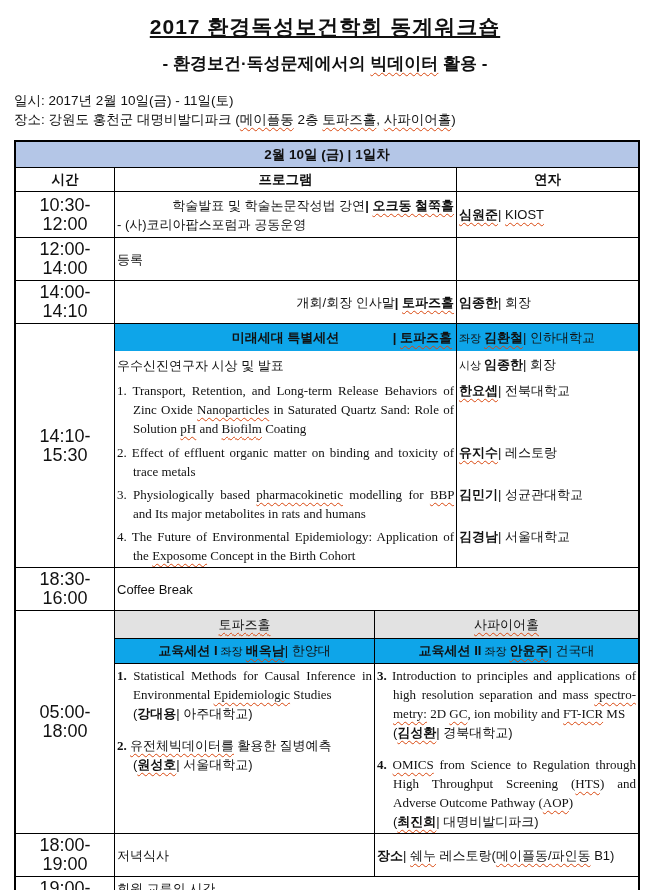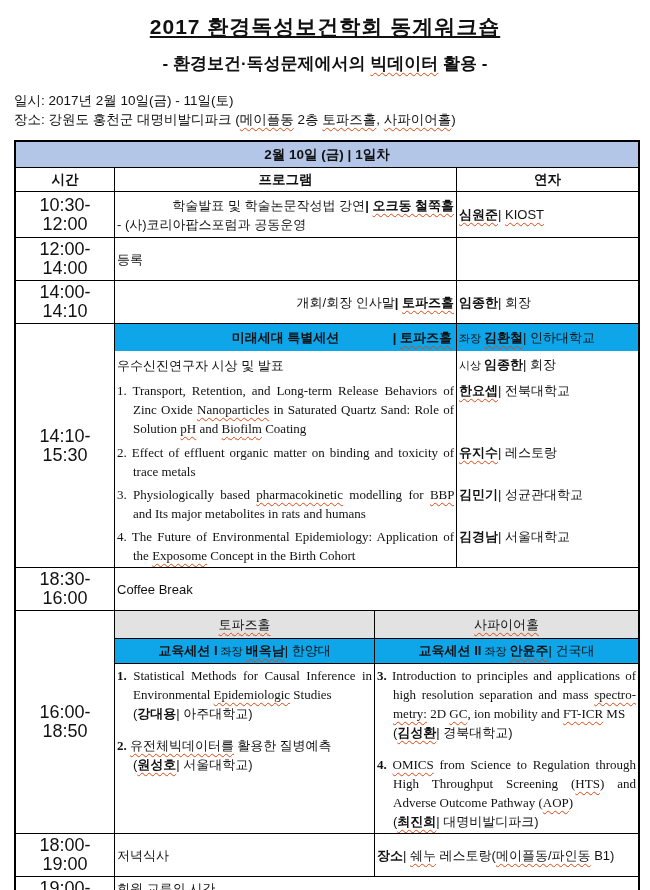--- a/index.html
+++ b/index.html
@@ -176,21 +176,21 @@
         <tr style="height: 27px;">
           <td colspan="1" class="timecol">
             <div class="ln"><span>18:30-16:00</span></div>
           </td>
           <td colspan="3" class="">
             <div class="ln"><span>Coffee Break</span></div>
           </td>
         </tr>
         <tr style="height: 28px;">
           <td colspan="1" rowspan="3" class="timecol">
-            <div class="ln"><span>16:00-18:50</span></div>
+            <div class="ln"><span>05:00-18:00</span></div>
           </td>
           <td colspan="1" class="bg-gray ctr">
             <div class="ln"><span class="sp">토파즈홀</span></div>
           </td>
           <td colspan="2" class="bg-gray ctr">
             <div class="ln"><span class="sp">사파이어홀</span></div>
           </td>
         </tr>
         <tr style="height: 25px;">
           <td colspan="1" class="bg-beige ctr">

